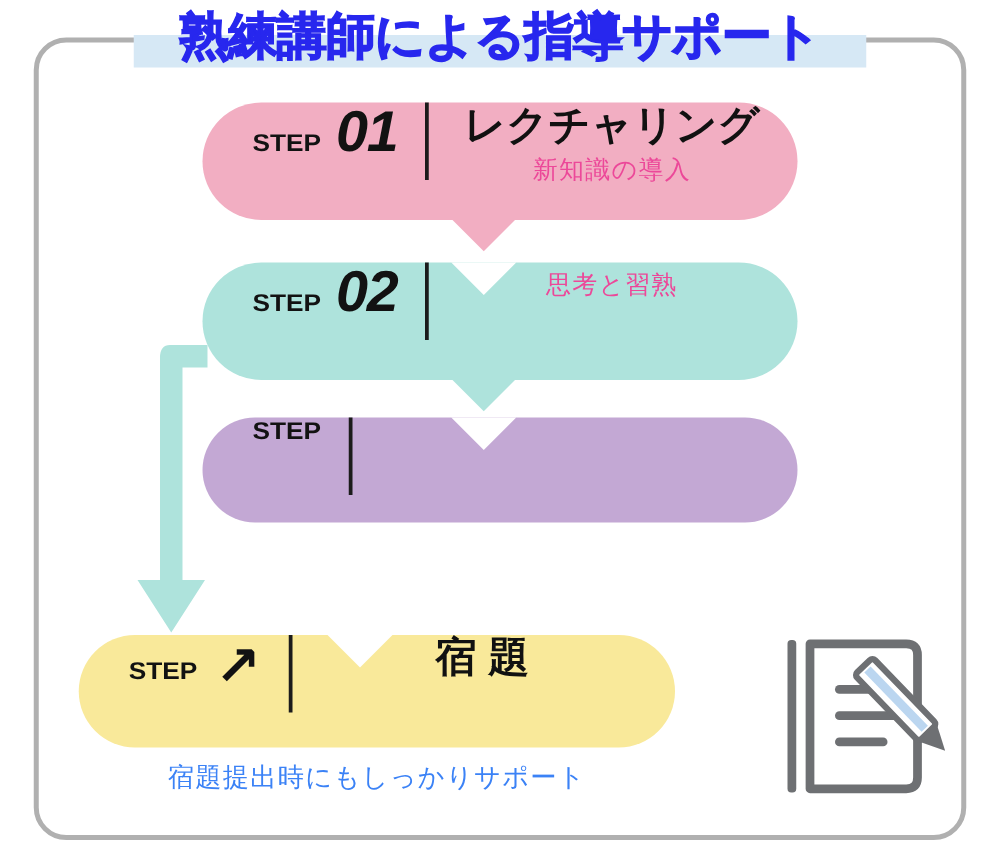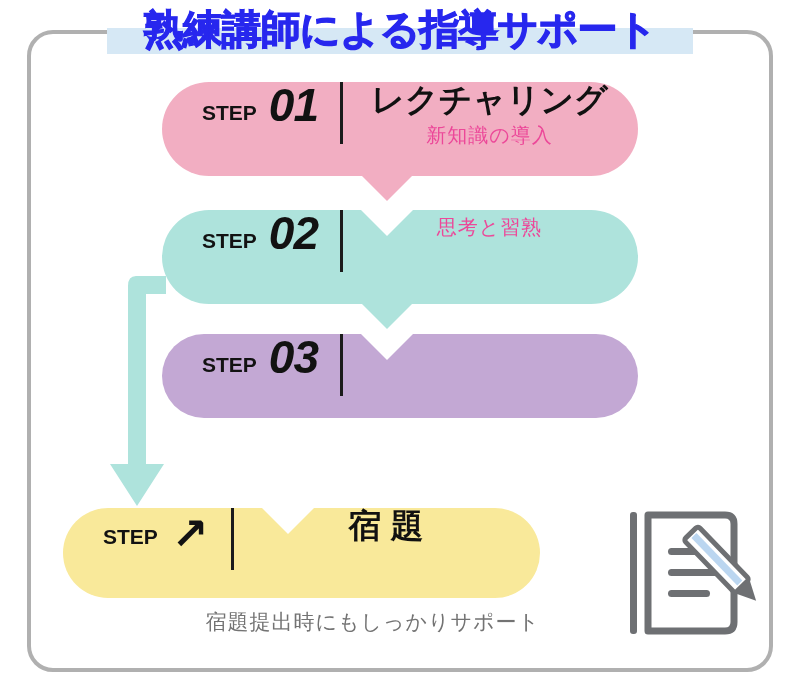--- a/index.html
+++ b/index.html
@@ -166,23 +166,23 @@
   .branch{
     position:absolute;
     left:100px;top:268px;
     z-index:8;
   }
 
   
   .caption{
     position:absolute;
     left:63px;top:608px;width:477px;
-    text-align:right;
+    text-align:center;
     font-size:21px;
-    color:#737373;
+    color:#3b82f6;
     letter-spacing:1px;
     z-index:15;
   }
 
   
   .notebook{
     position:absolute;
     left:624px;top:496px;
     z-index:20;
   }
@@ -229,21 +229,20 @@
     </div>
   </div>
   <div class="cut" id="cut2"></div>
   <div class="notch" id="notch2"></div>
 
   <div class="card" id="card3">
     <div class="pill" style="background:#C3A8D4"></div>
     <div class="card-inner">
       <div class="step-block">
         <span class="step-word">STEP</span>
-        <span class="step-num">03</span>
       </div>
       <div class="divider"></div>
     </div>
   </div>
   <div class="cut" id="cut3"></div>
 
   <div class="branch">
     <svg width="90" height="250" viewBox="0 0 90 250" xmlns="http://www.w3.org/2000/svg">
       <path d="M 66 8 L 36 8 Q 28 8 28 18 L 28 196 L 10 196 L 37 238 L 64 196 L 46 196 L 46 26 L 66 26 Z" fill="#AEE3DC"></path>
     </svg>

